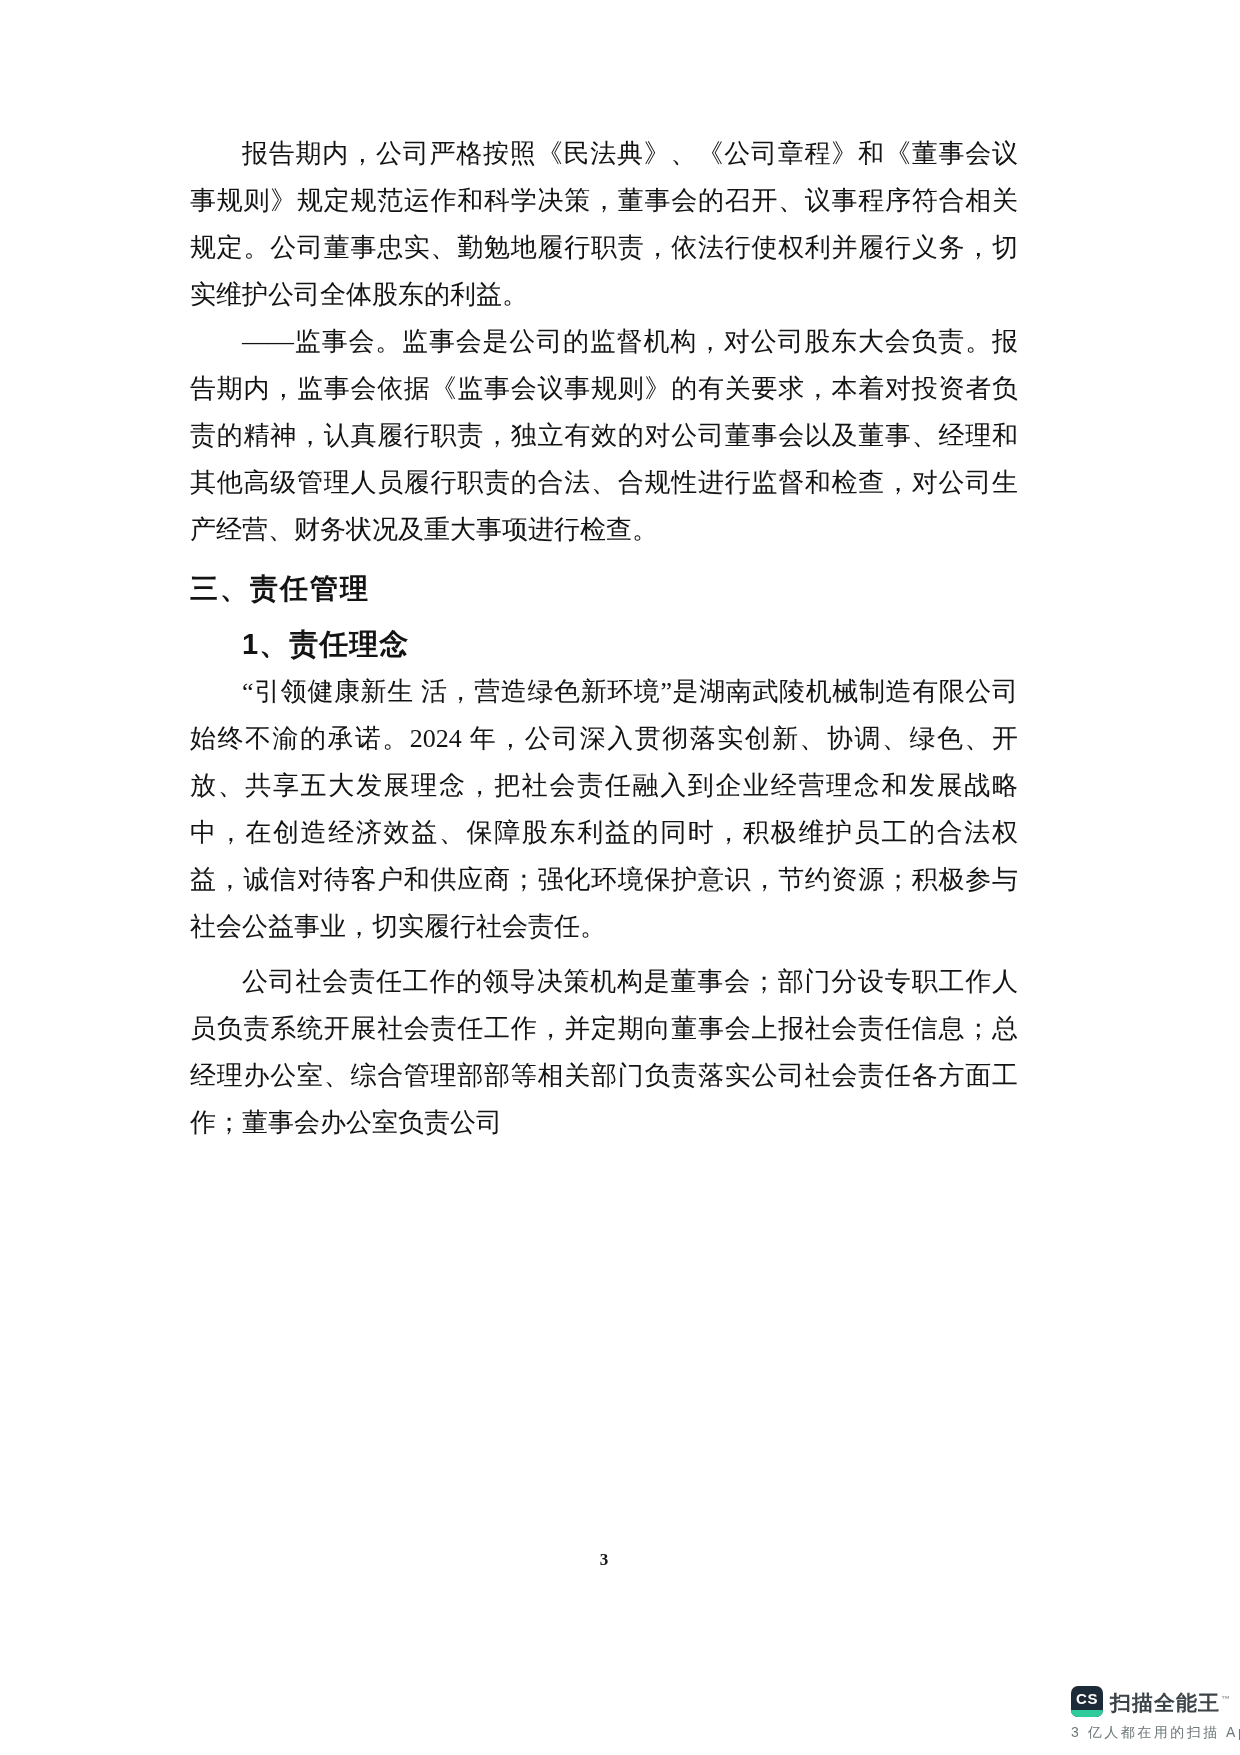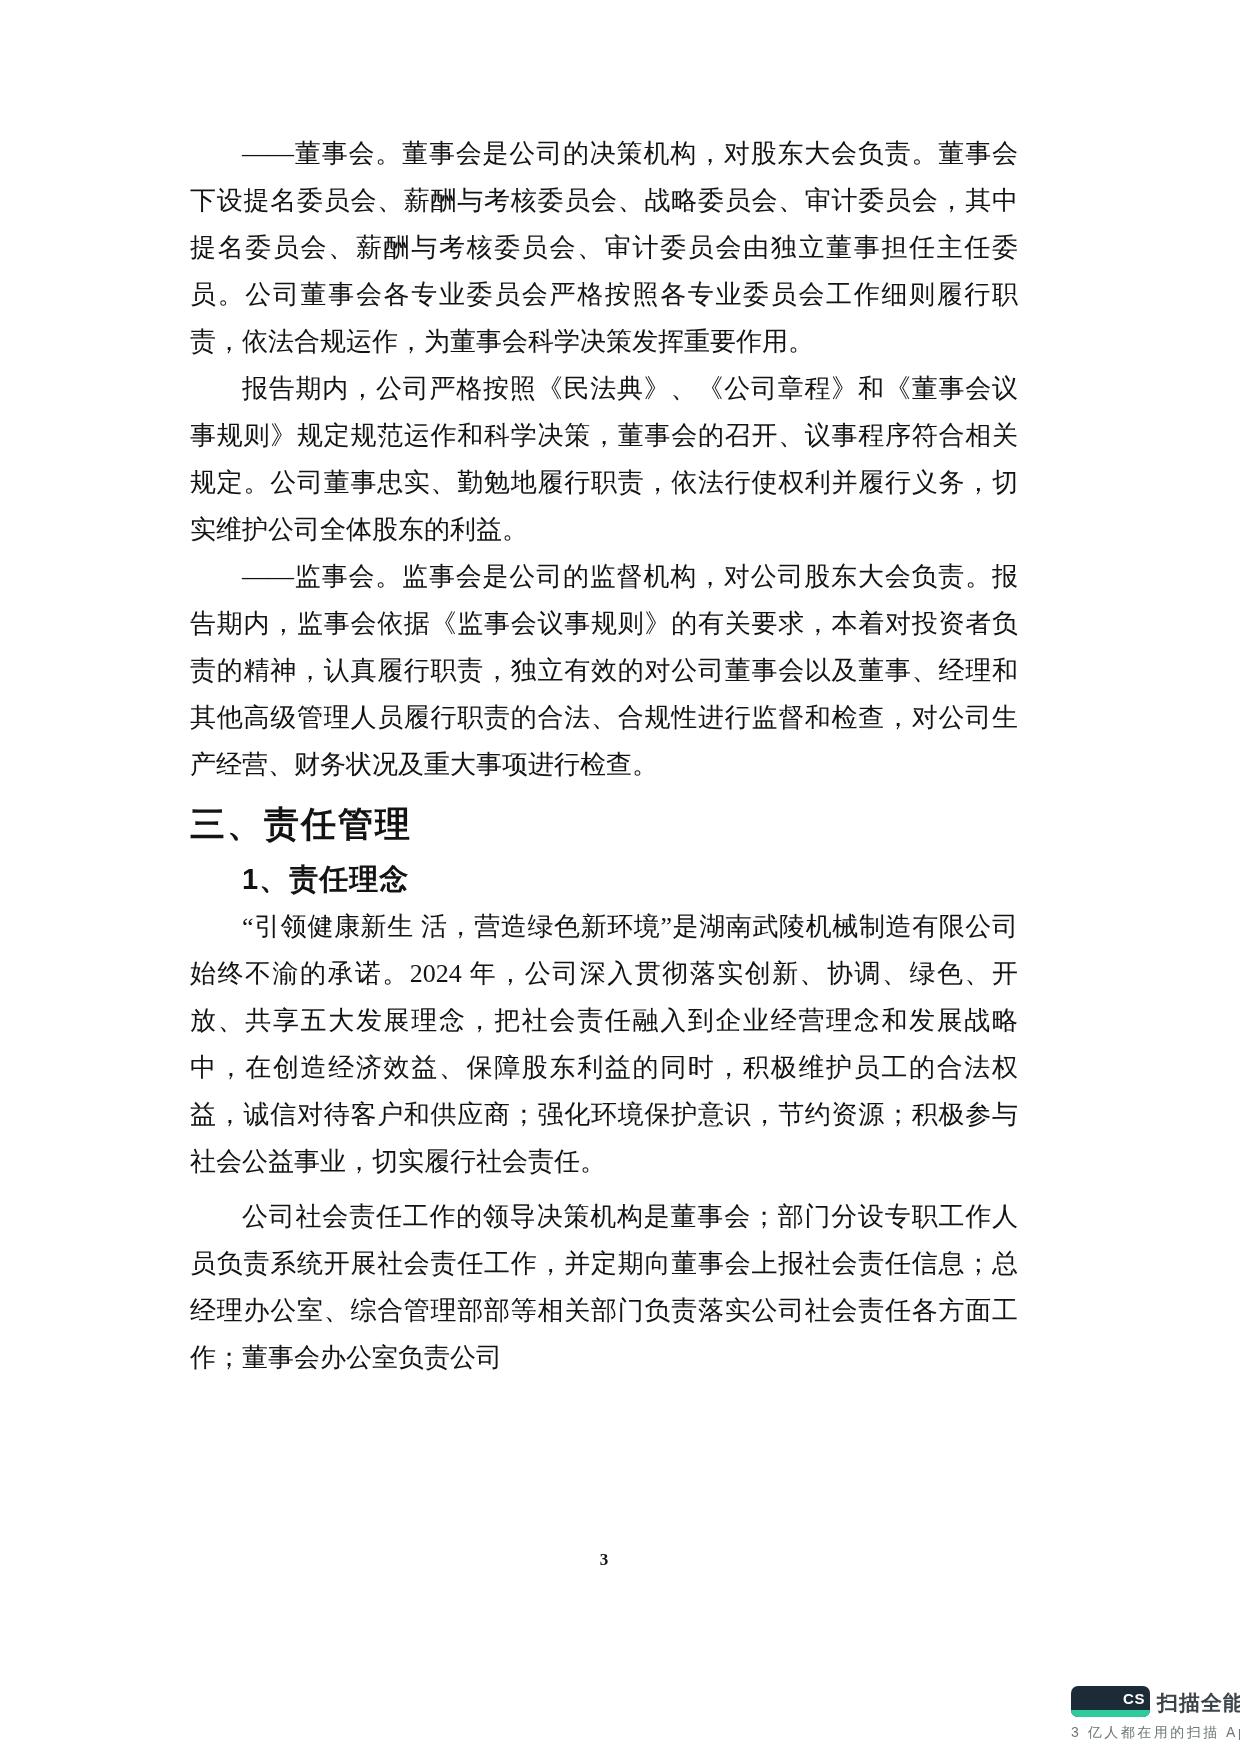--- a/index.html
+++ b/index.html
@@ -17,21 +17,21 @@
     left:190px; top:130px;
     width:828px;
     font-size:26px;
     line-height:47px;
     text-align:justify;
   }
   .text-column p { margin:0; }
   p.indent { text-indent:52px; }
   h1.section {
     font-family:"Liberation Sans", sans-serif;
-    font-size:35px;
+    font-size:28px;
     font-weight:bold;
     line-height:47px;
     margin:12px 0 0 0;
     text-align:left;
     letter-spacing:2px;
   }
   h2.subsection {
     font-family:"Liberation Sans", sans-serif;
     font-size:29px;
     font-weight:bold;
@@ -59,21 +59,20 @@
   }
   .wm-top { display:flex; align-items:center; }
   .cs-icon {
     position:relative;
     width:32px; height:31px;
     background:#1d2b38;
     border-radius:7px;
     overflow:hidden;
     display:flex; align-items:center; justify-content:center;
     flex:0 0 auto;
-    padding-left:47px;
   }
   .cs-icon .cs-text {
     color:#ffffff;
     font-weight:bold;
     font-size:15px;
     line-height:15px;
     margin-bottom:6px;
     letter-spacing:0.5px;
   }
   .cs-strip {
@@ -103,21 +102,20 @@
     letter-spacing:2.5px;
     white-space:nowrap;
   }
 </style>
 </head>
 <body>
 
 <div class="page">
 
   <div class="text-column">
-    <p class="indent">——董事会。董事会是公司的决策机构，对股东大会负责。董事会下设提名委员会、薪酬与考核委员会、战略委员会、审计委员会，其中提名委员会、薪酬与考核委员会、审计委员会由独立董事担任主任委员。公司董事会各专业委员会严格按照各专业委员会工作细则履行职责，依法合规运作，为董事会科学决策发挥重要作用。</p>
     <p class="indent">报告期内，公司严格按照《民法典》、《公司章程》和《董事会议事规则》规定规范运作和科学决策，董事会的召开、议事程序符合相关规定。公司董事忠实、勤勉地履行职责，依法行使权利并履行义务，切实维护公司全体股东的利益。</p>
     <p class="indent">——监事会。监事会是公司的监督机构，对公司股东大会负责。报告期内，监事会依据《监事会议事规则》的有关要求，本着对投资者负责的精神，认真履行职责，独立有效的对公司董事会以及董事、经理和其他高级管理人员履行职责的合法、合规性进行监督和检查，对公司生产经营、财务状况及重大事项进行检查。</p>
 
     <h1 class="section">三、责任管理</h1>
 
     <h2 class="subsection mt9">1、责任理念</h2>
     <p class="indent">“引领健康新生 活，营造绿色新环境”是湖南武陵机械制造有限公司始终不渝的承诺。2024 年，公司深入贯彻落实创新、协调、绿色、开放、共享五大发展理念，把社会责任融入到企业经营理念和发展战略中，在创造经济效益、保障股东利益的同时，积极维护员工的合法权益，诚信对待客户和供应商；强化环境保护意识，节约资源；积极参与社会公益事业，切实履行社会责任。</p>
 
     <p class="indent mt8">公司社会责任工作的领导决策机构是董事会；部门分设专职工作人员负责系统开展社会责任工作，并定期向董事会上报社会责任信息；总经理办公室、综合管理部部等相关部门负责落实公司社会责任各方面工作；董事会办公室负责公司</p>
   </div>

